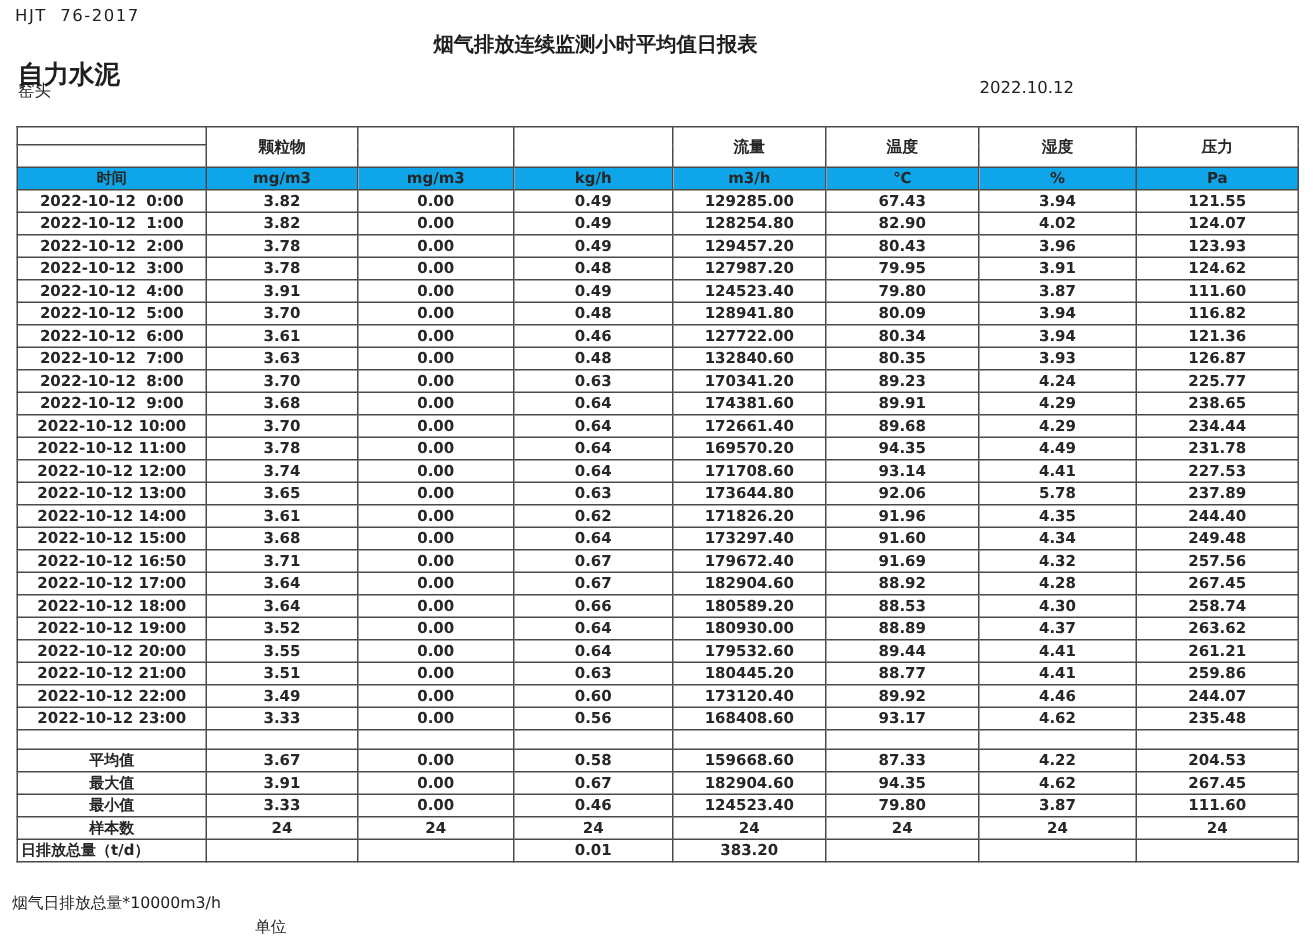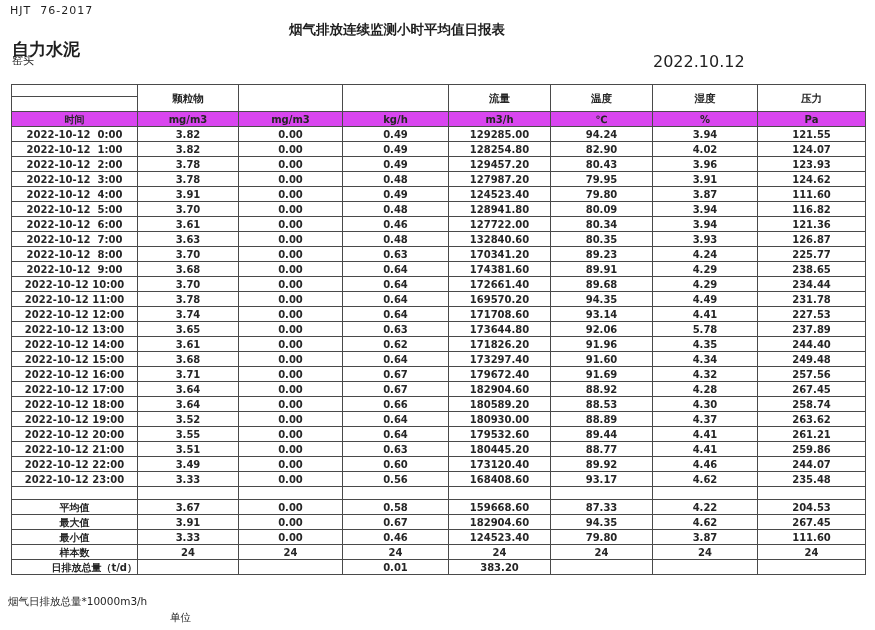--- a/index.html
+++ b/index.html
@@ -6,40 +6,40 @@
   body{
     width:875px;height:630px;position:relative;overflow:hidden;
     background:#ffffff;color:#1f1f1f;
     font-family:"DejaVu Sans","Liberation Sans",sans-serif;
   }
   .abs{position:absolute;}
   #doc-code{top:4px;left:10px;font-size:11px;font-weight:normal;letter-spacing:1px;white-space:pre;}
   #report-title{top:21px;left:0;width:794px;text-align:center;font-size:13.5px;font-weight:bold;}
   #company-name{top:38px;left:12px;font-size:17px;font-weight:bold;}
   #station-name{top:53px;left:12px;font-size:11px;font-weight:normal;}
-  #report-date{top:52px;left:653px;font-size:16px;}
+  #report-date{top:52px;left:653px;font-size:11px;}
 
   #table-wrap{top:84px;left:11px;}
   table{
     border-collapse:collapse;table-layout:fixed;width:854px;
     font-size:10px;color:#262626;font-weight:bold;
   }
   td{
     border:1px solid #4a4a4a;
     text-align:center;vertical-align:middle;
     padding:0;height:14px;line-height:13px;
     overflow:hidden;white-space:pre;
   }
   tr.h1 td{height:11px;}
   tr.h2 td{height:13px;}
   tr.h1 td[rowspan]{height:26px;font-size:10.5px;}
-  tr.unit-row td{background:#d946ef;height:14px;}
+  tr.unit-row td{background:#0ea5e9;height:14px;}
   tr.spacer-row td{height:12px;}
   tr.summary-row td{height:14px;}
-  tr.summary-row:last-child td.label-cell{text-align:right;padding-left:2px;}
+  tr.summary-row:last-child td.label-cell{text-align:left;padding-left:2px;}
 
   #footer-note{top:595px;left:8px;font-size:10.5px;}
   #footer-line2{top:638px;left:8px;font-size:10.5px;font-weight:bold;}
   #unit-label{top:611px;left:170px;font-size:10.5px;}
 </style>
 </head>
 <body>
 
 <div class="abs" id="doc-code">HJT  76-2017</div>
 <div class="abs" id="report-title">烟气排放连续监测小时平均值日报表</div>
@@ -84,21 +84,21 @@
         <td>Pa</td>
       </tr>
     </thead>
     <tbody>
         <tr class="data-row">
           <td>2022-10-12  0:00</td>
           <td>3.82</td>
           <td>0.00</td>
           <td>0.49</td>
           <td>129285.00</td>
-          <td>94.24</td>
+          <td>67.43</td>
           <td>3.94</td>
           <td>121.55</td>
         </tr>
         <tr class="data-row">
           <td>2022-10-12  1:00</td>
           <td>3.82</td>
           <td>0.00</td>
           <td>0.49</td>
           <td>128254.80</td>
           <td>82.90</td>
@@ -239,21 +239,21 @@
           <td>2022-10-12 15:00</td>
           <td>3.68</td>
           <td>0.00</td>
           <td>0.64</td>
           <td>173297.40</td>
           <td>91.60</td>
           <td>4.34</td>
           <td>249.48</td>
         </tr>
         <tr class="data-row">
-          <td>2022-10-12 16:00</td>
+          <td>2022-10-12 16:50</td>
           <td>3.71</td>
           <td>0.00</td>
           <td>0.67</td>
           <td>179672.40</td>
           <td>91.69</td>
           <td>4.32</td>
           <td>257.56</td>
         </tr>
         <tr class="data-row">
           <td>2022-10-12 17:00</td>

